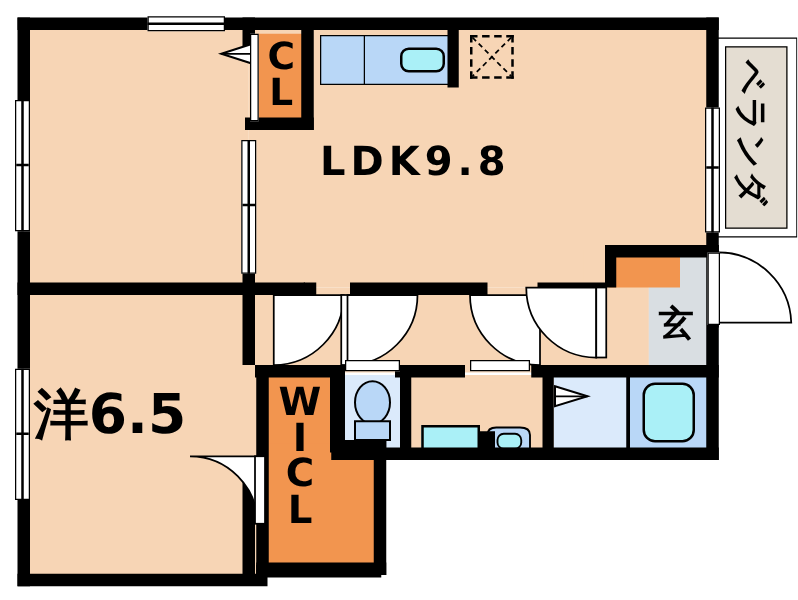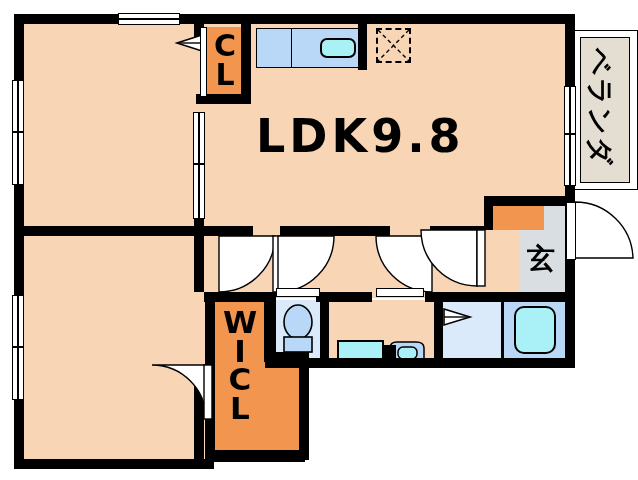--- a/index.html
+++ b/index.html
@@ -66,21 +66,21 @@
     font-weight: bold;
     white-space: nowrap;
     line-height: 1;
     font-family: "DejaVu Sans", "Liberation Sans", sans-serif;
   }
   .lbl-room {
     font-size: 44px;
     letter-spacing: 0px;
   }
   .lbl-ldk {
-    font-size: 46px;
+    font-size: 32px;
     letter-spacing: 4px;
   }
   .lbl-cl {
     font-size: 30px;
     line-height: 0.95;
     text-align: center;
   }
   .lbl-wic {
     font-size: 31px;
     line-height: 0.92;
@@ -268,15 +268,16 @@
   <svg style="left:146px; top:365px;" width="62" height="58">
     <path d="M60,0 L60,54 A54,54 0 0 0 6,0 Z" fill="#ffffff" stroke="#000" stroke-width="1.4"></path>
     <rect x="58" y="0" width="8" height="54" fill="#ffffff" stroke="#000" stroke-width="1.4"></rect>
   </svg>
 
   <svg style="left:575px; top:200px;" width="62" height="62">
     <path d="M0,2 L0,58 L58,58 A58,58 0 0 0 0,2 Z" fill="#ffffff" stroke="#000" stroke-width="1.4"></path>
   </svg>
   <div class="white" style="left:566px; top:202px; width:10px; height:58px; border:1.5px solid #000; box-sizing:border-box;"></div>
 
+  <div class="label lbl-room" style="left:27px; top:310px;">洋6.5</div>
   <div class="label lbl-ldk" style="left:256px; top:113px;">LDK9.8</div>
 
 </div>
 
 </body></html>

